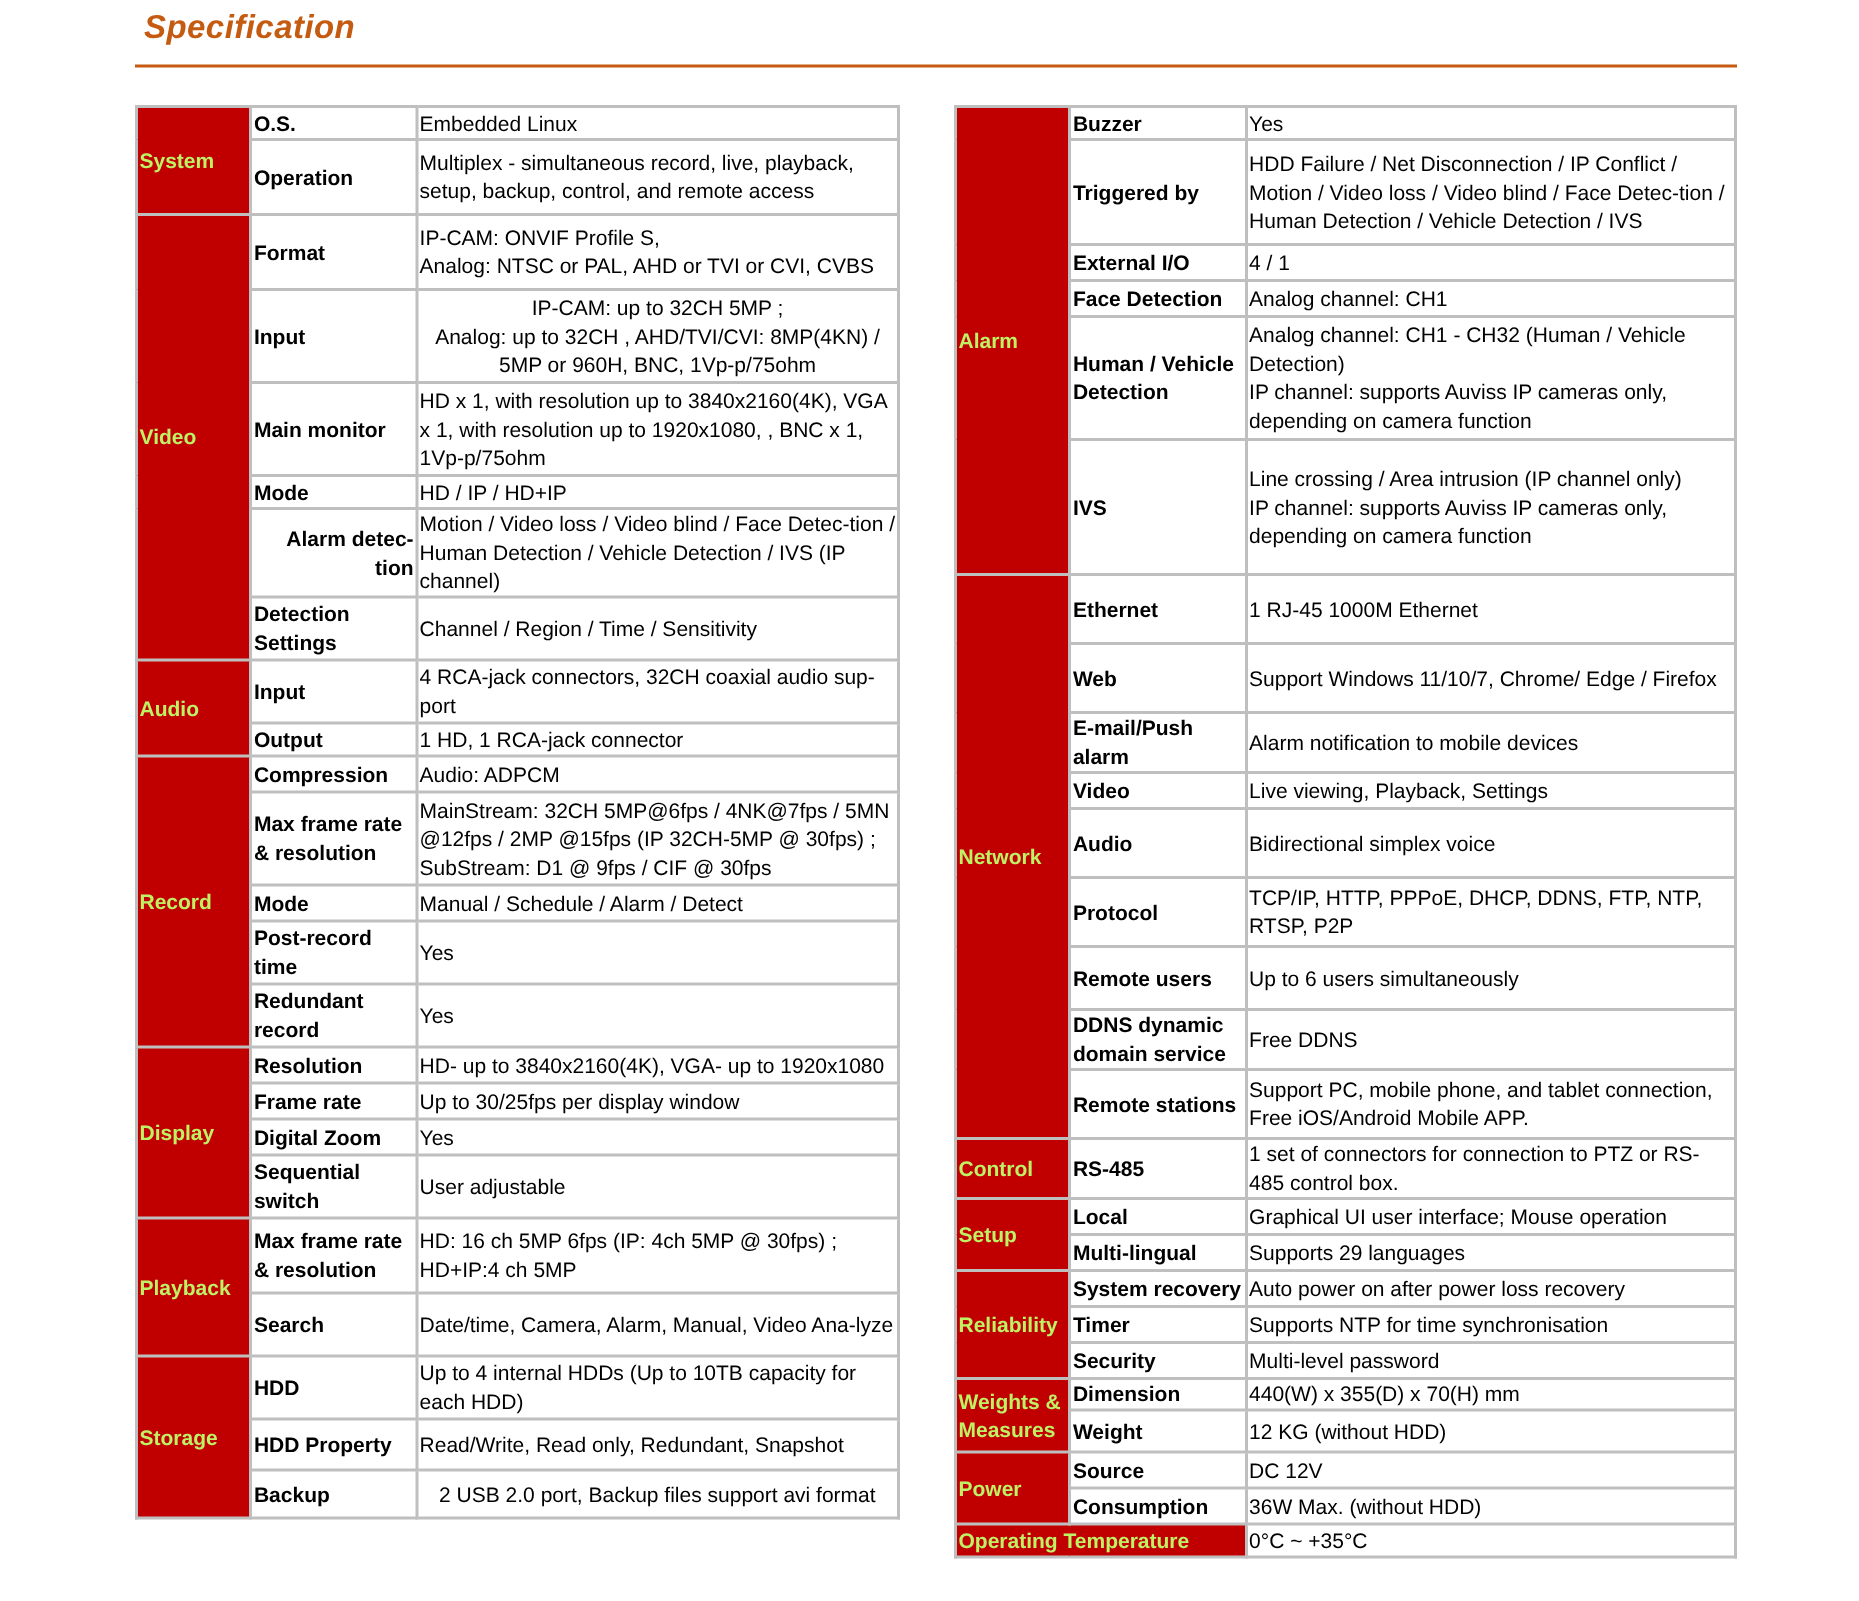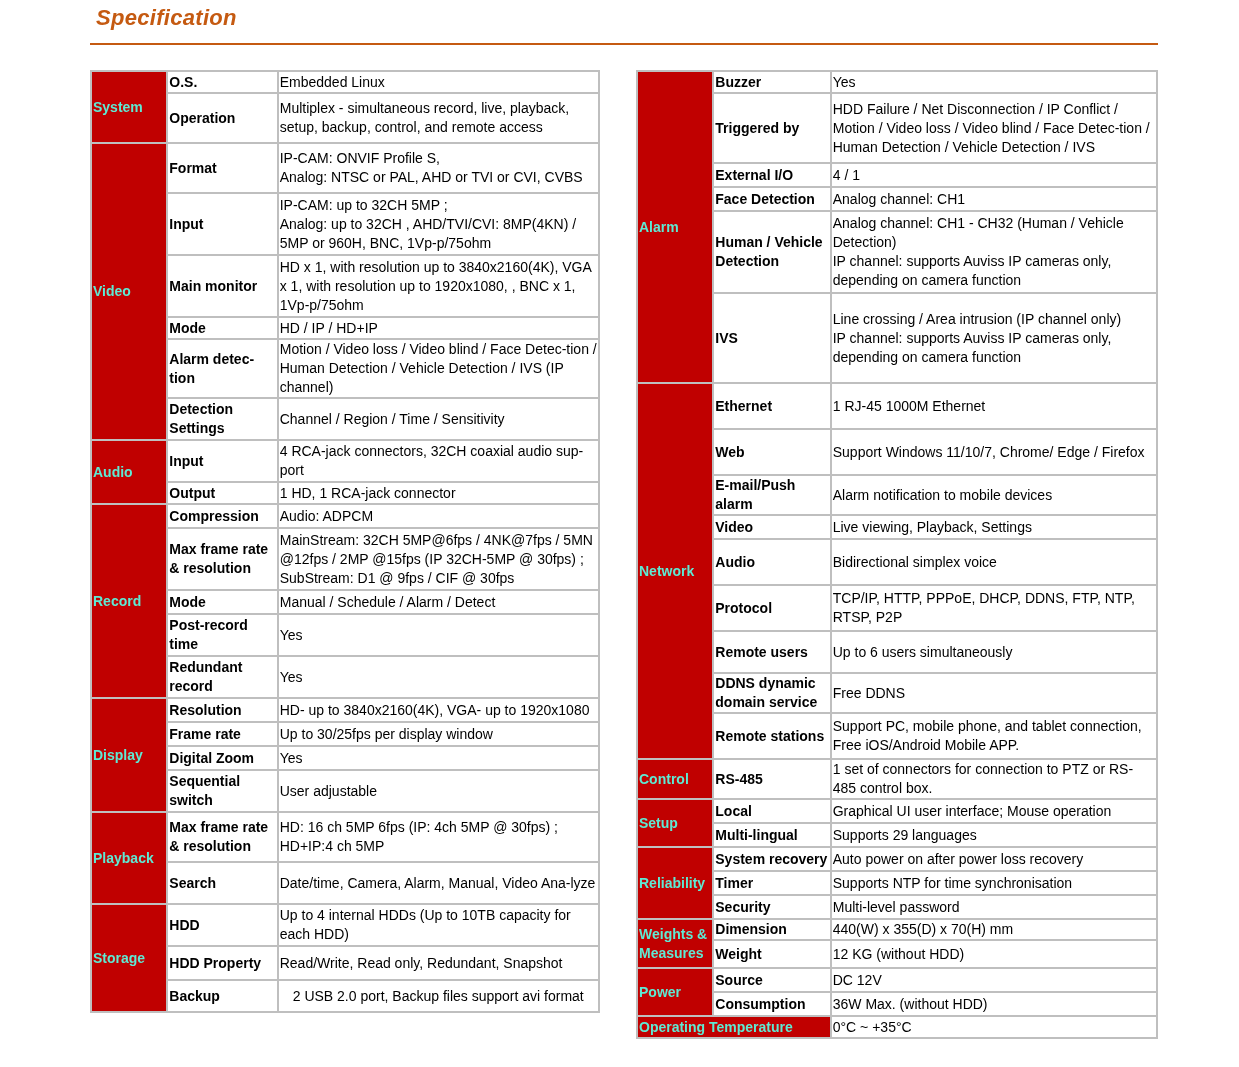--- a/index.html
+++ b/index.html
@@ -3,21 +3,21 @@
 <meta charset="utf-8">
 <style>
   html, body { margin:0; padding:0; background:#ffffff; }
   body { width:1239px; height:1067px; position:relative; overflow:hidden;
          font-family:"Liberation Sans", "DejaVu Sans", sans-serif; color:#000; }
   .title { position:absolute; left:96px; top:5px; font-size:22px; font-weight:bold; font-style:italic;
            color:#c55a11; letter-spacing:0.3px; }
   .rule { position:absolute; left:90px; top:43px; width:1068px; height:2px; background:#c55a11; }
   table.spec { position:absolute; border-collapse:collapse; font-size:14px; line-height:19px; }
   table.spec td { border:2px solid #bfbfbf; padding:0 1px; vertical-align:middle; }
-  td.cat { background:#c00000; color:#5eead4; font-weight:bold; padding-left:1px; }
+  td.cat { background:#c00000; color:#bef264; font-weight:bold; padding-left:1px; }
   td.key { font-weight:bold; }
   td.val { }
   #tbl-left { left:90px; top:70px; width:510px; }
   #tbl-left col.c1 { width:76px; } #tbl-left col.c2 { width:110px; } #tbl-left col.c3 { width:320px; }
   #tbl-right { left:636px; top:70px; width:522px; }
   #tbl-right col.c1 { width:76px; } #tbl-right col.c2 { width:117px; } #tbl-right col.c3 { width:325px; }
 </style>
 </head>
 <body>
 
@@ -41,33 +41,33 @@
         <td class="val" style="white-space: pre-line;">Multiplex - simultaneous record, live, playback, setup, backup, control, and remote access</td>
       </tr>
       <tr style="height: 50px;">
         <td class="cat" rowspan="6">Video</td>
         <td class="key" style="white-space: pre-line;">Format</td>
         <td class="val" style="white-space: pre-line;">IP-CAM: ONVIF Profile S,
 Analog: NTSC or PAL, AHD or TVI or CVI, CVBS</td>
       </tr>
       <tr style="height: 62px;">
         <td class="key" style="white-space: pre-line;">Input</td>
-        <td class="val" style="white-space: pre-line;">IP-CAM: up to 32CH 5MP ;
+        <td class="val" style="white-space: pre-line; text-align: center;">IP-CAM: up to 32CH 5MP ;
 Analog: up to 32CH , AHD/TVI/CVI: 8MP(4KN) / 5MP or 960H, BNC, 1Vp-p/75ohm</td>
       </tr>
       <tr style="height: 62px;">
         <td class="key" style="white-space: pre-line;">Main monitor</td>
         <td class="val" style="white-space: pre-line;">HD x 1, with resolution up to 3840x2160(4K), VGA x 1, with resolution up to 1920x1080, , BNC x 1, 1Vp-p/75ohm</td>
       </tr>
       <tr style="height: 22px;">
         <td class="key" style="white-space: pre-line;">Mode</td>
         <td class="val" style="white-space: pre-line;">HD / IP / HD+IP</td>
       </tr>
       <tr style="height: 58px;">
-        <td class="key" style="white-space: pre-line;">Alarm detec-
+        <td class="key" style="white-space: pre-line; text-align: right;">Alarm detec-
 tion</td>
         <td class="val" style="white-space: pre-line;">Motion / Video loss / Video blind / Face Detec-tion / Human Detection / Vehicle Detection / IVS (IP channel)</td>
       </tr>
       <tr style="height: 42px;">
         <td class="key" style="white-space: pre-line;">Detection Settings</td>
         <td class="val" style="white-space: pre-line;">Channel / Region / Time / Sensitivity</td>
       </tr>
       <tr style="height: 42px;">
         <td class="cat" rowspan="2">Audio</td>
         <td class="key" style="white-space: pre-line;">Input</td>

